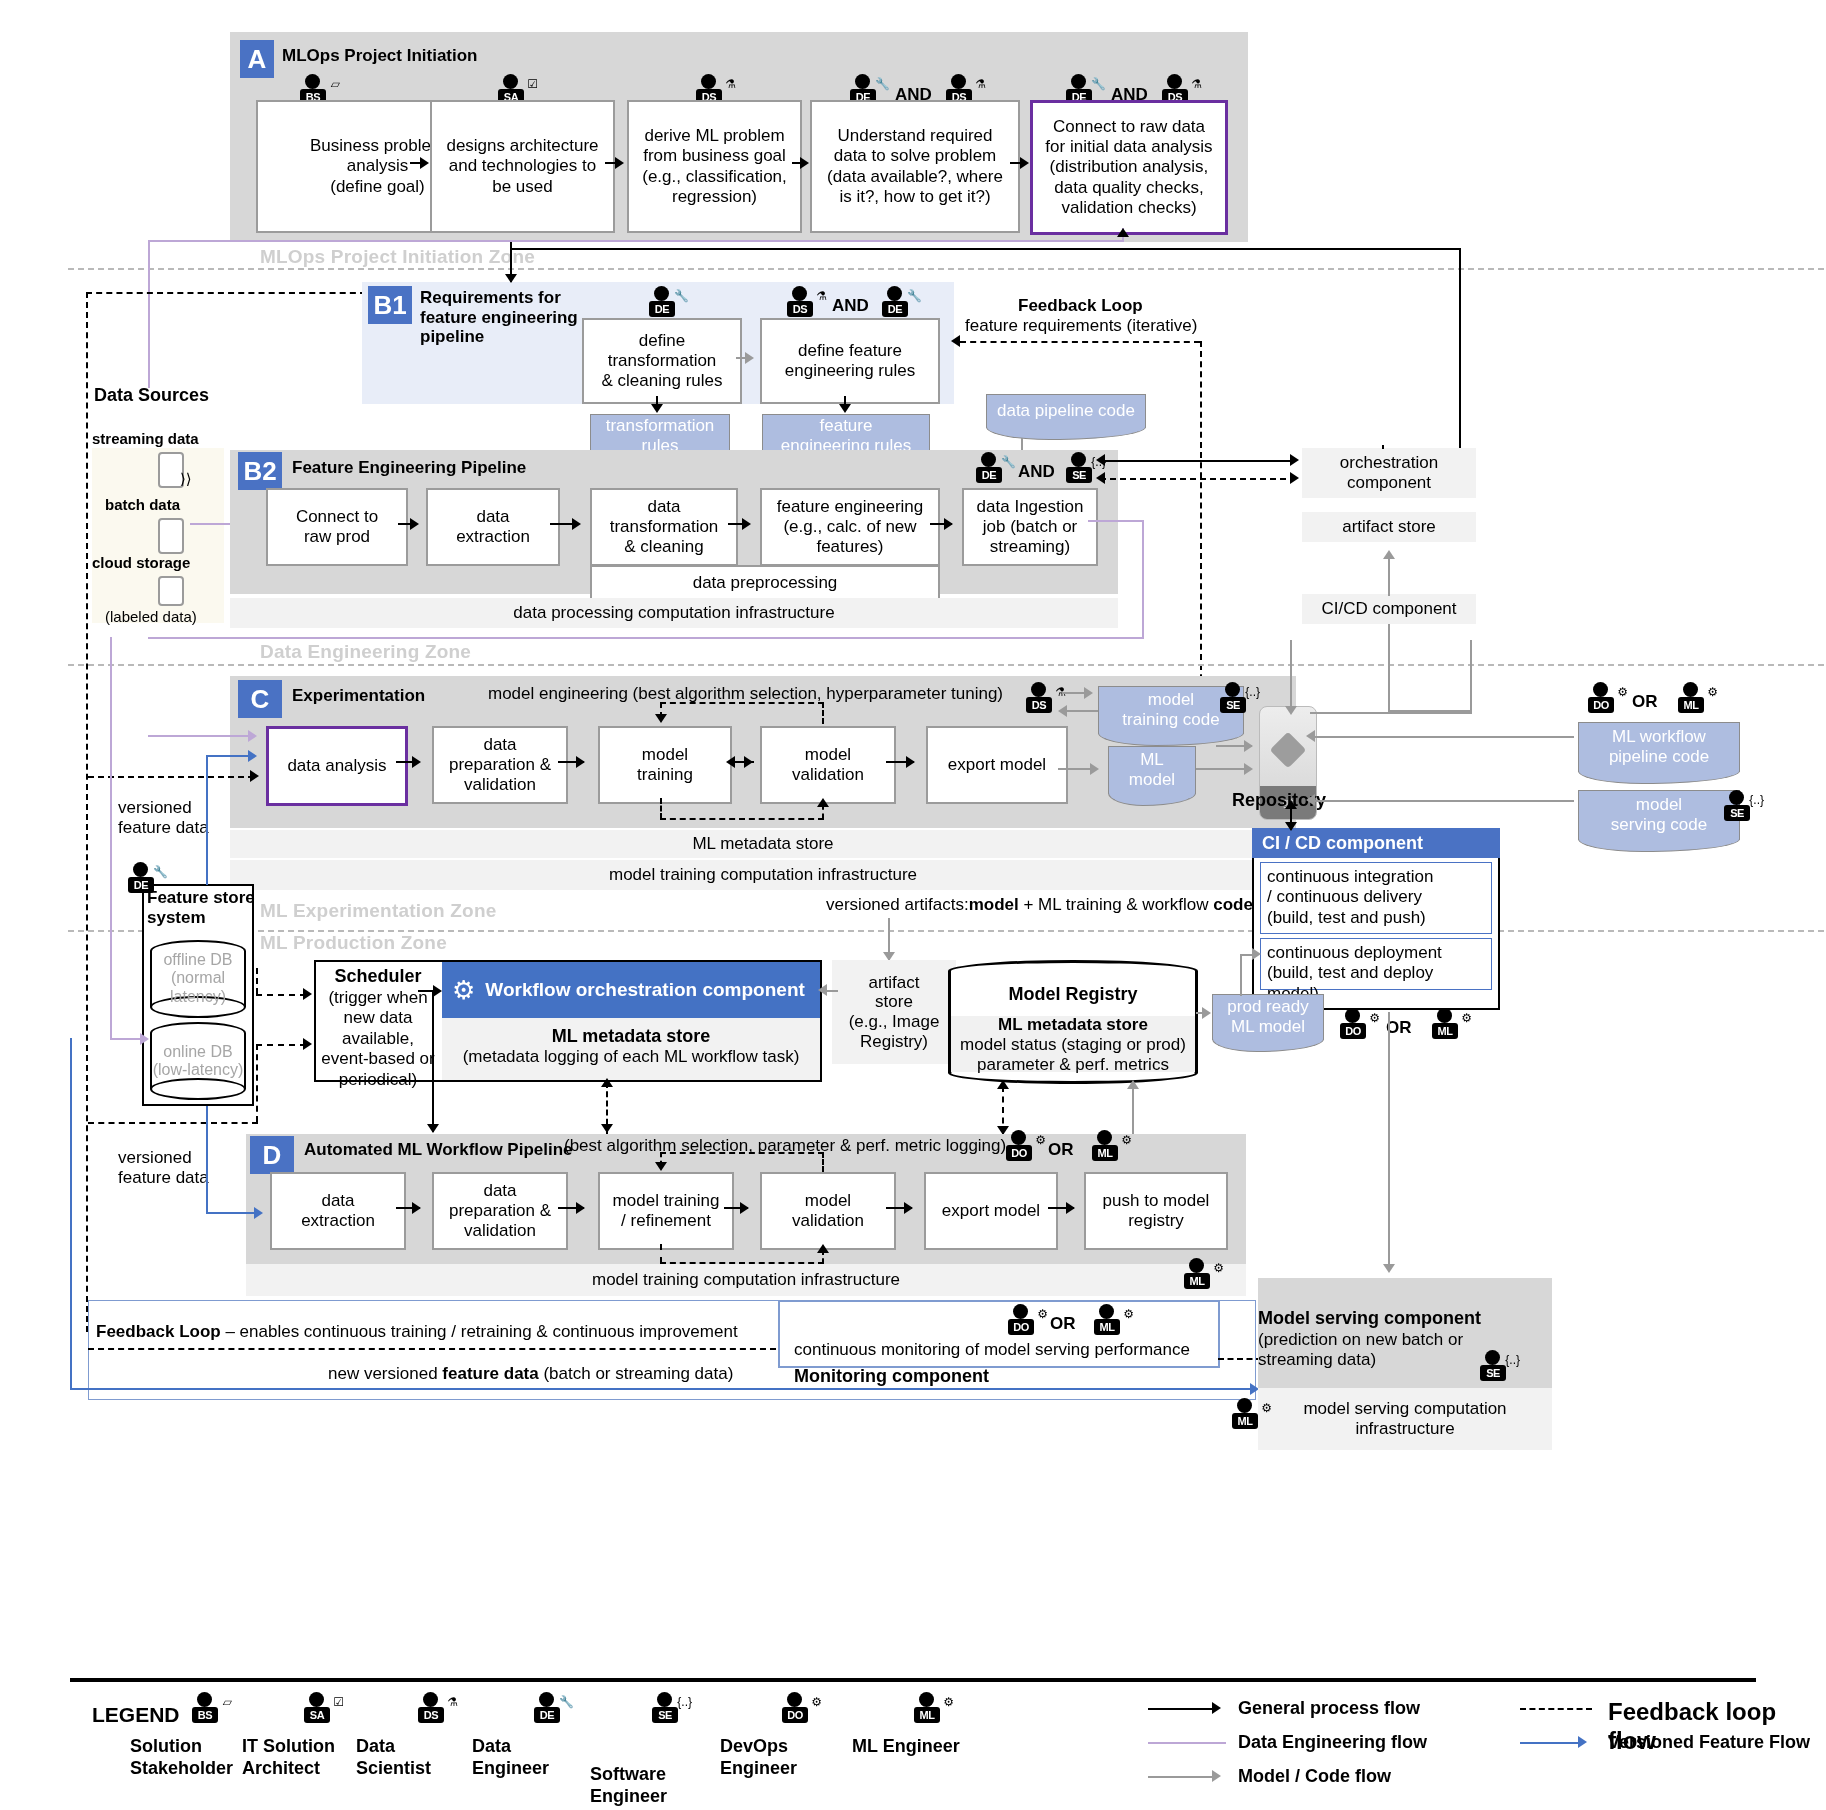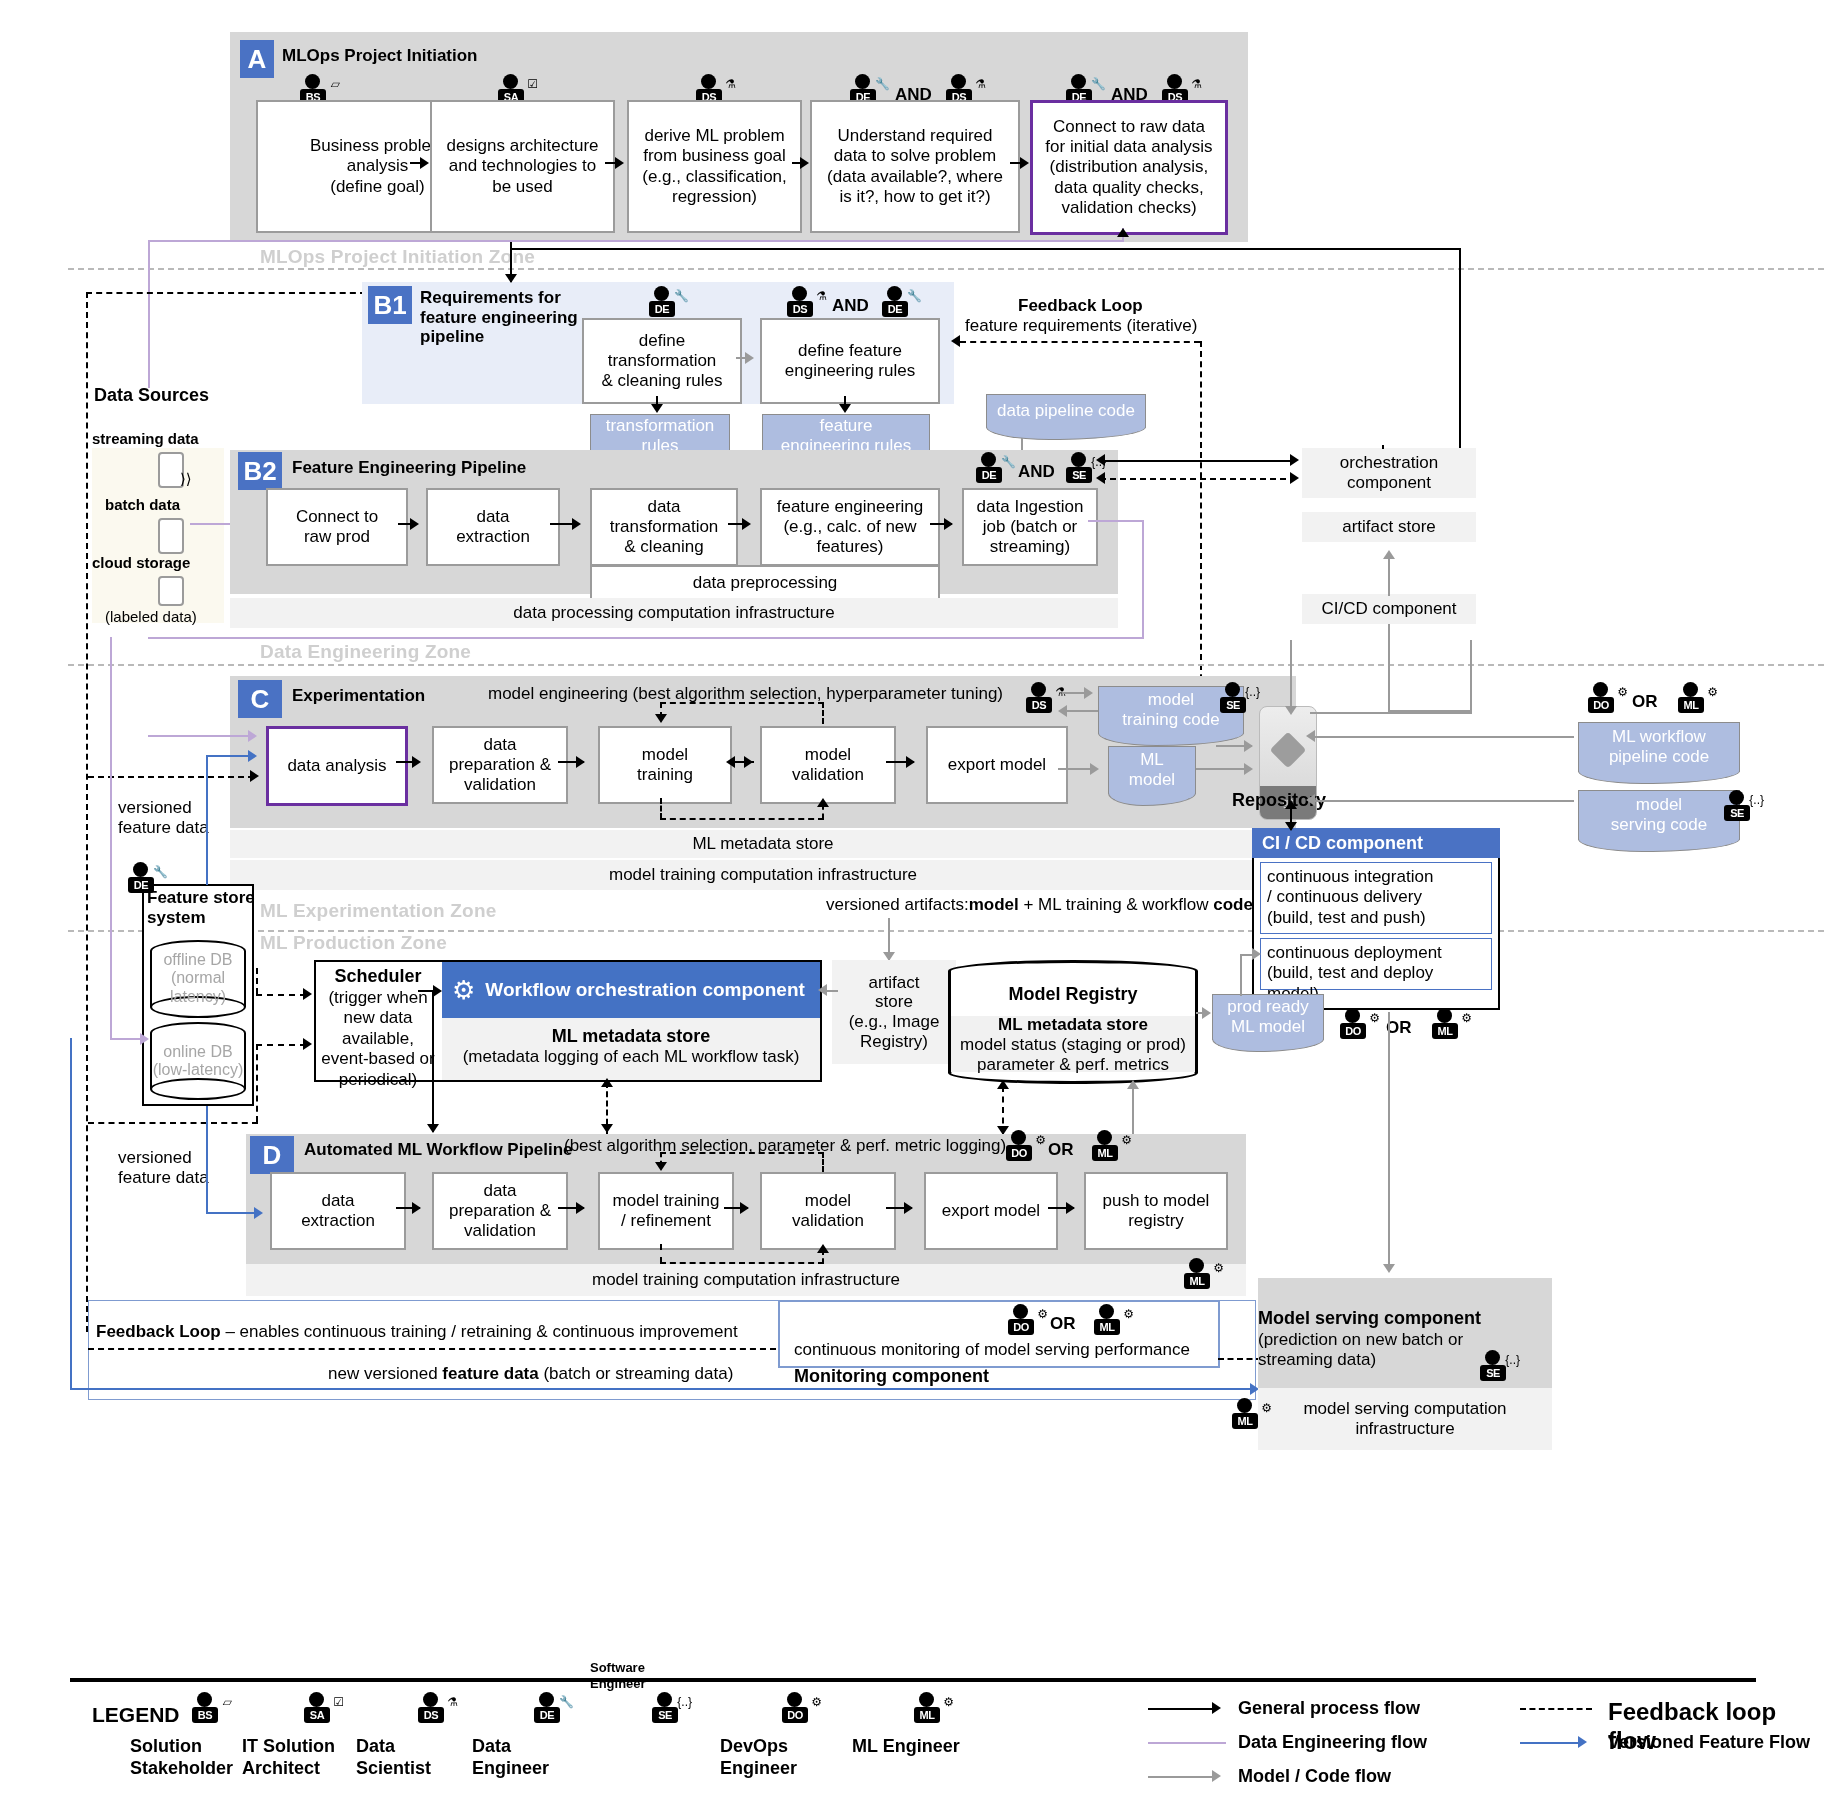--- a/index.html
+++ b/index.html
@@ -699,21 +699,21 @@
   <div class="acc">🔧</div>
 </div>
 <div class="lbl b ctr" style="left:472px;top:1736px;width:160px;white-space:pre-line;line-height:1.2;font-size:18px;">Data
 Engineer</div>
 
 <div class="role" style="left:648px;top:1692px;">
   <div class="head"></div>
   <div class="tag">SE</div>
   <div class="acc">{..}</div>
 </div>
-<div class="lbl b ctr" style="left:590px;top:1660px;width:160px;white-space:pre-line;line-height:1.2;font-size:13px;">Software
+<div class="lbl b ctr" style="left:590px;top:1764px;width:160px;white-space:pre-line;line-height:1.2;font-size:18px;">Software
 Engineer</div>
 
 <div class="role" style="left:778px;top:1692px;">
   <div class="head"></div>
   <div class="tag">DO</div>
   <div class="acc">⚙</div>
 </div>
 <div class="lbl b ctr" style="left:720px;top:1736px;width:160px;white-space:pre-line;line-height:1.2;font-size:18px;">DevOps
 Engineer</div>
 

